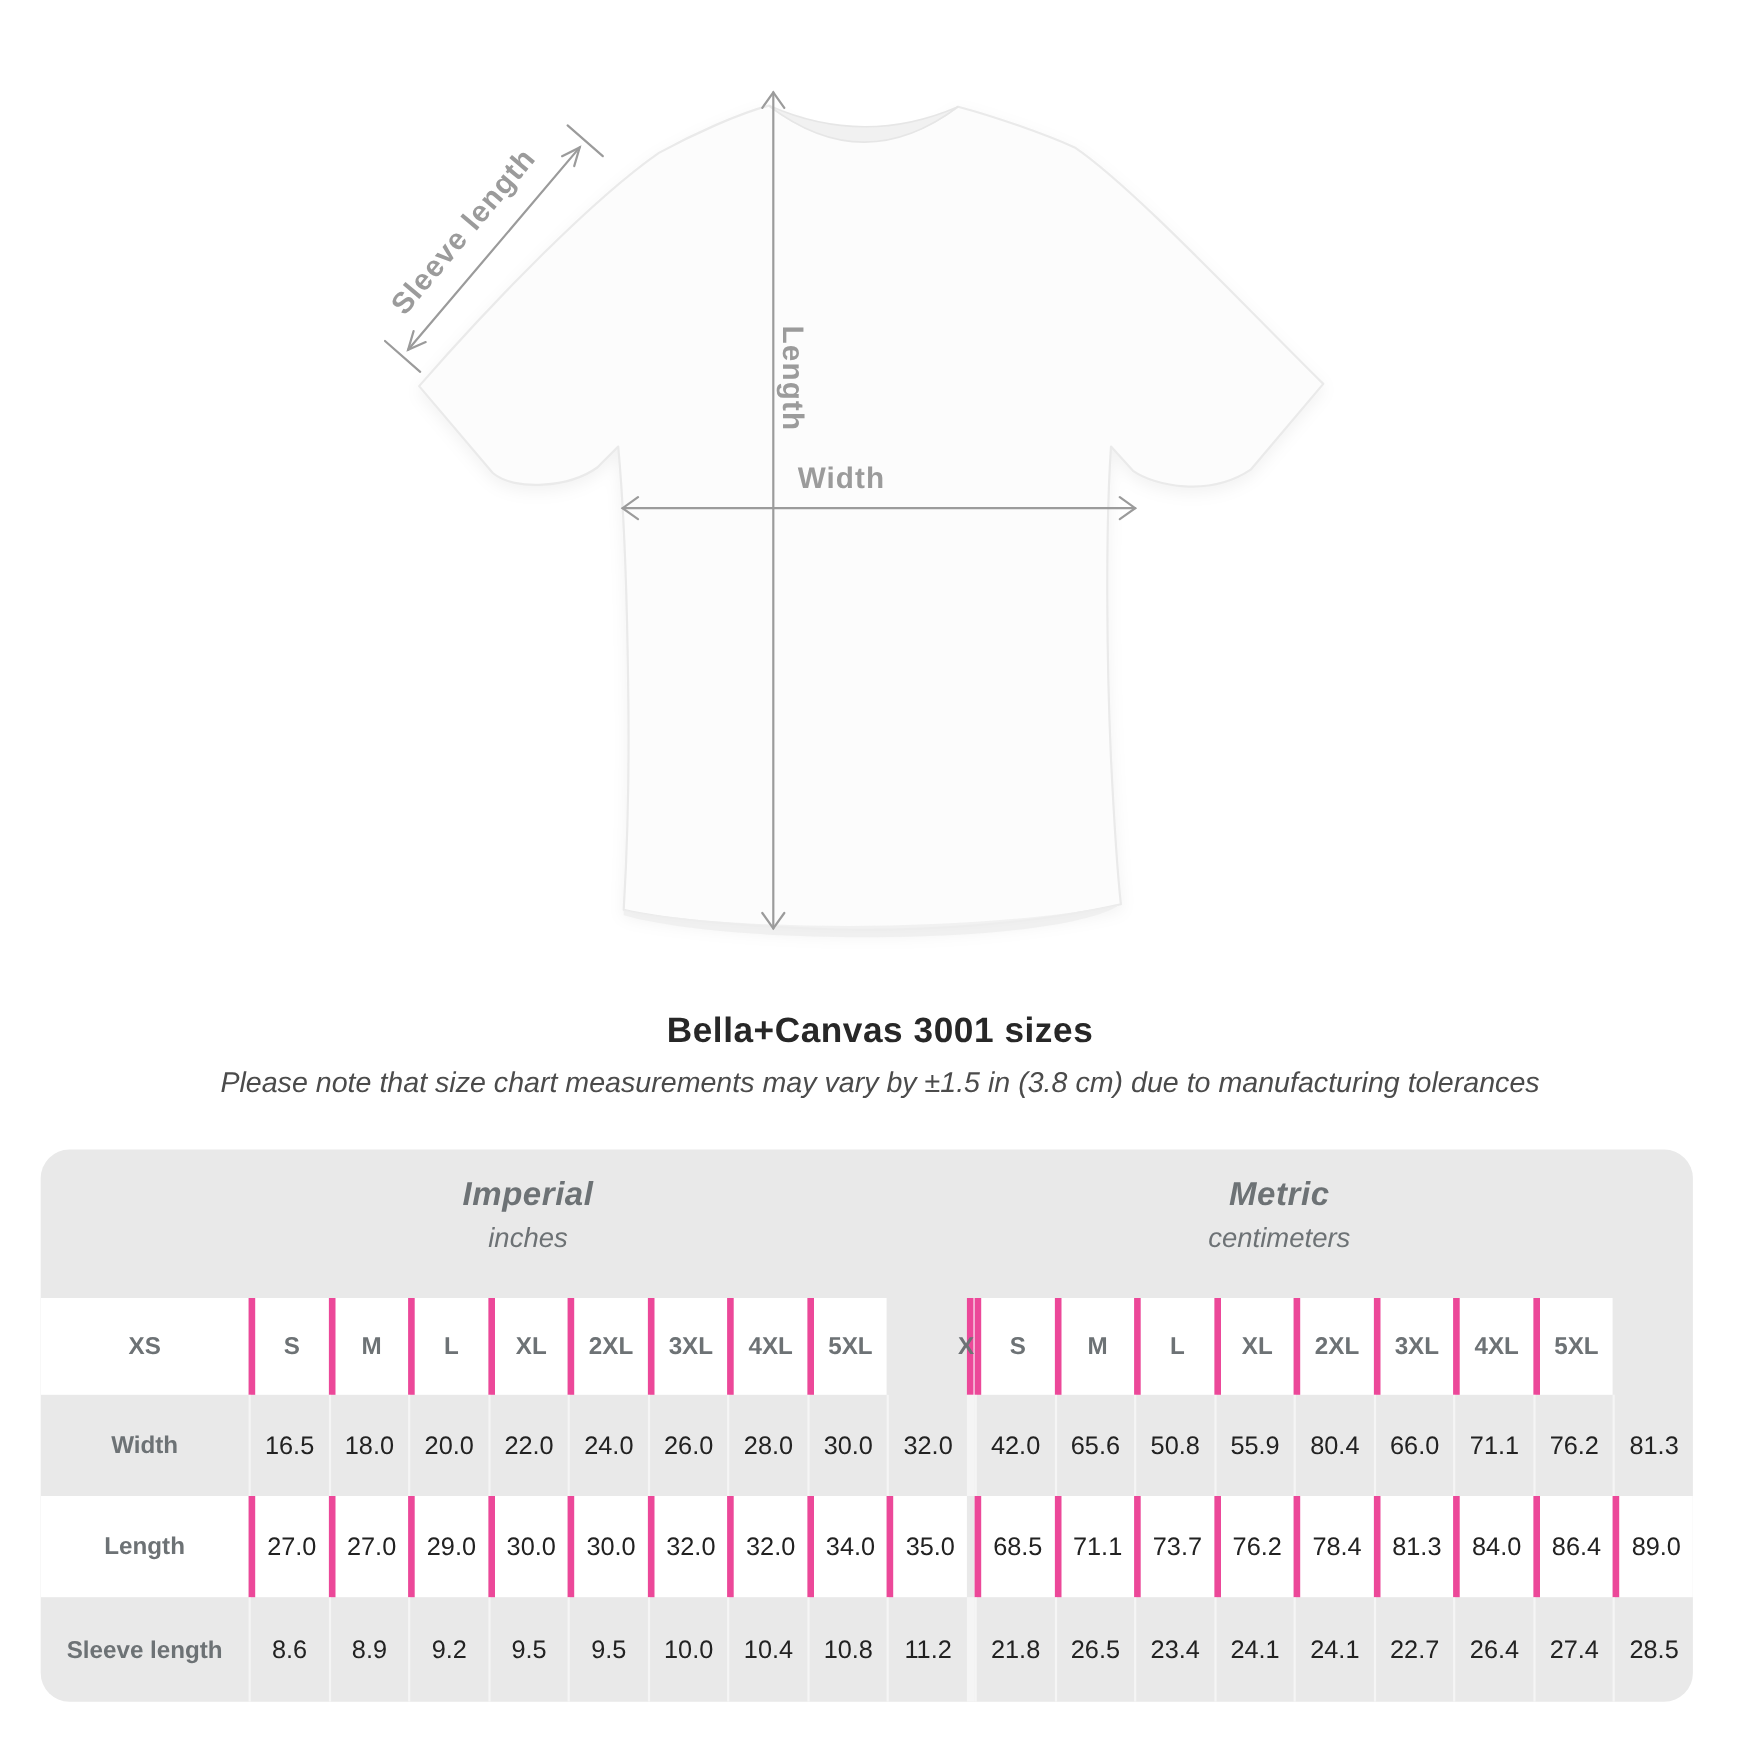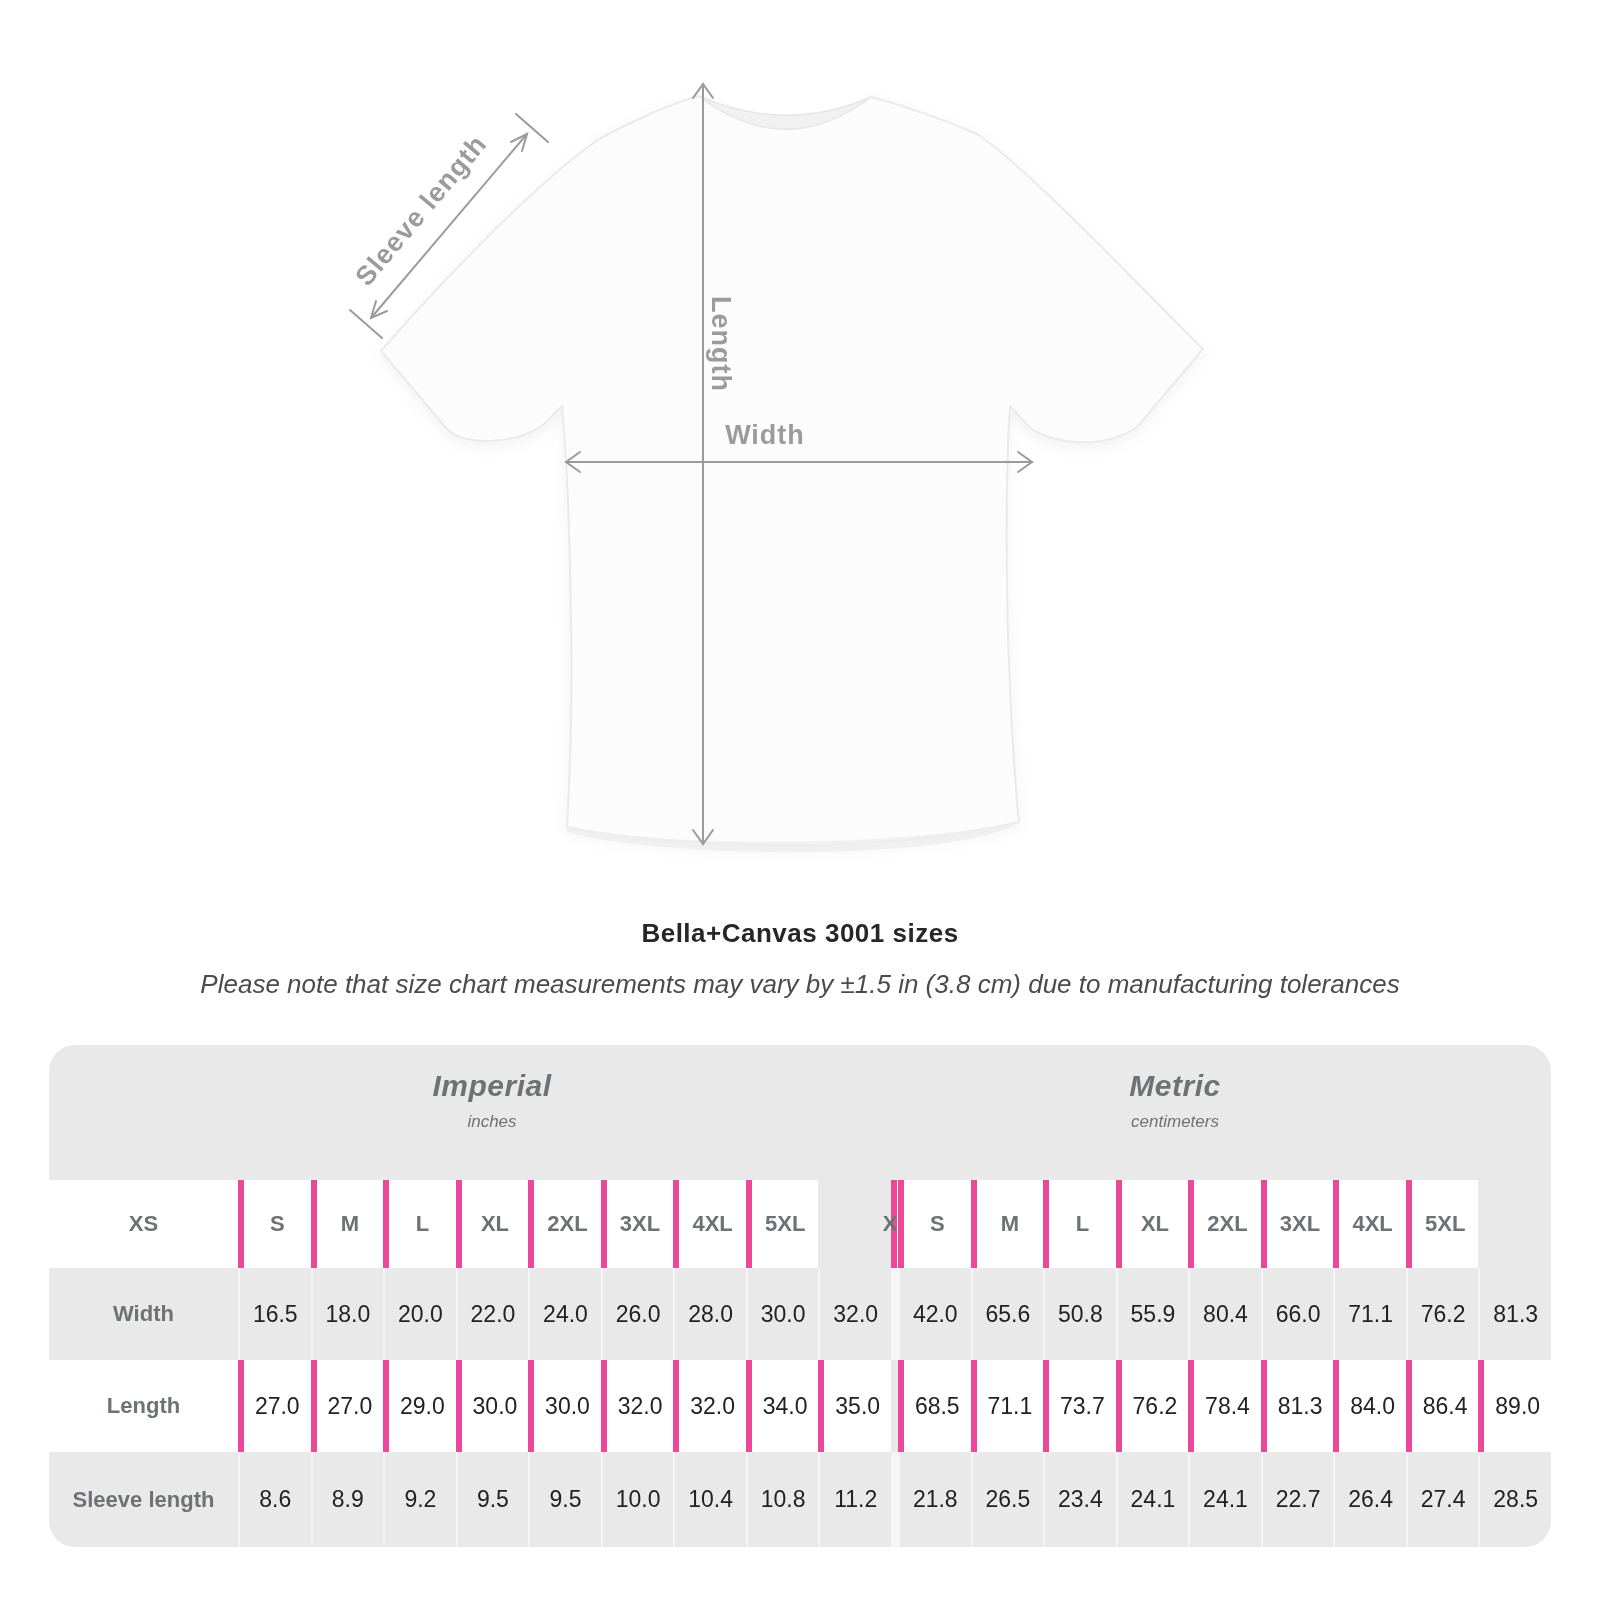--- a/index.html
+++ b/index.html
@@ -6,37 +6,37 @@
   body{
     width:1600px;height:1600px;position:relative;background:#ffffff;
     font-family:"Liberation Sans", sans-serif;overflow:hidden;
   }
   
   .diagram-wrap{position:absolute;left:0;top:0;width:1600px;height:890px;}
   .shirt{filter:drop-shadow(0 5px 7px rgba(0,0,0,0.05));}
   
   .title{
     position:absolute;left:0;top:918px;width:1600px;text-align:center;
-    font-size:26px;font-weight:bold;color:#272727;letter-spacing:.5px;
+    font-size:32px;font-weight:bold;color:#272727;letter-spacing:.5px;
   }
   .subtitle{
     position:absolute;left:0;top:969px;width:1600px;text-align:center;
     font-size:26px;font-style:italic;color:#4b4b4b;
   }
   
   .size-table{
-    position:absolute;left:49px;top:1045px;width:1502px;height:502px;
+    position:absolute;left:37px;top:1045px;width:1502px;height:502px;
     background:#e9e9e9;border-radius:26px;overflow:hidden;
   }
   .band{position:relative;height:135px;}
   .unit{position:absolute;top:24px;transform:translateX(-50%);text-align:center;color:#6d7275;}
   .unit.imperial{left:443px;}
   .unit.metric{left:1126px;}
   .unit-name{font-size:30px;font-weight:bold;font-style:italic;letter-spacing:.5px;}
-  .unit-sub{font-size:17px;font-style:italic;margin-top:9px;}
+  .unit-sub{font-size:25px;font-style:italic;margin-top:9px;}
   .row{display:grid;grid-template-columns:189px repeat(9,1fr) 7px repeat(9,1fr);}
   .row-size{height:88px;}
   .row-width{height:92px;}
   .row-length{height:92px;}
   .row-sleeve{height:95px;}
   .cell{
     display:flex;align-items:center;justify-content:center;
     font-size:23px;color:#222222;box-sizing:border-box;
   }
   .cell.hdr,.cell.lbl{font-weight:bold;color:#6d7275;font-size:22px;}

